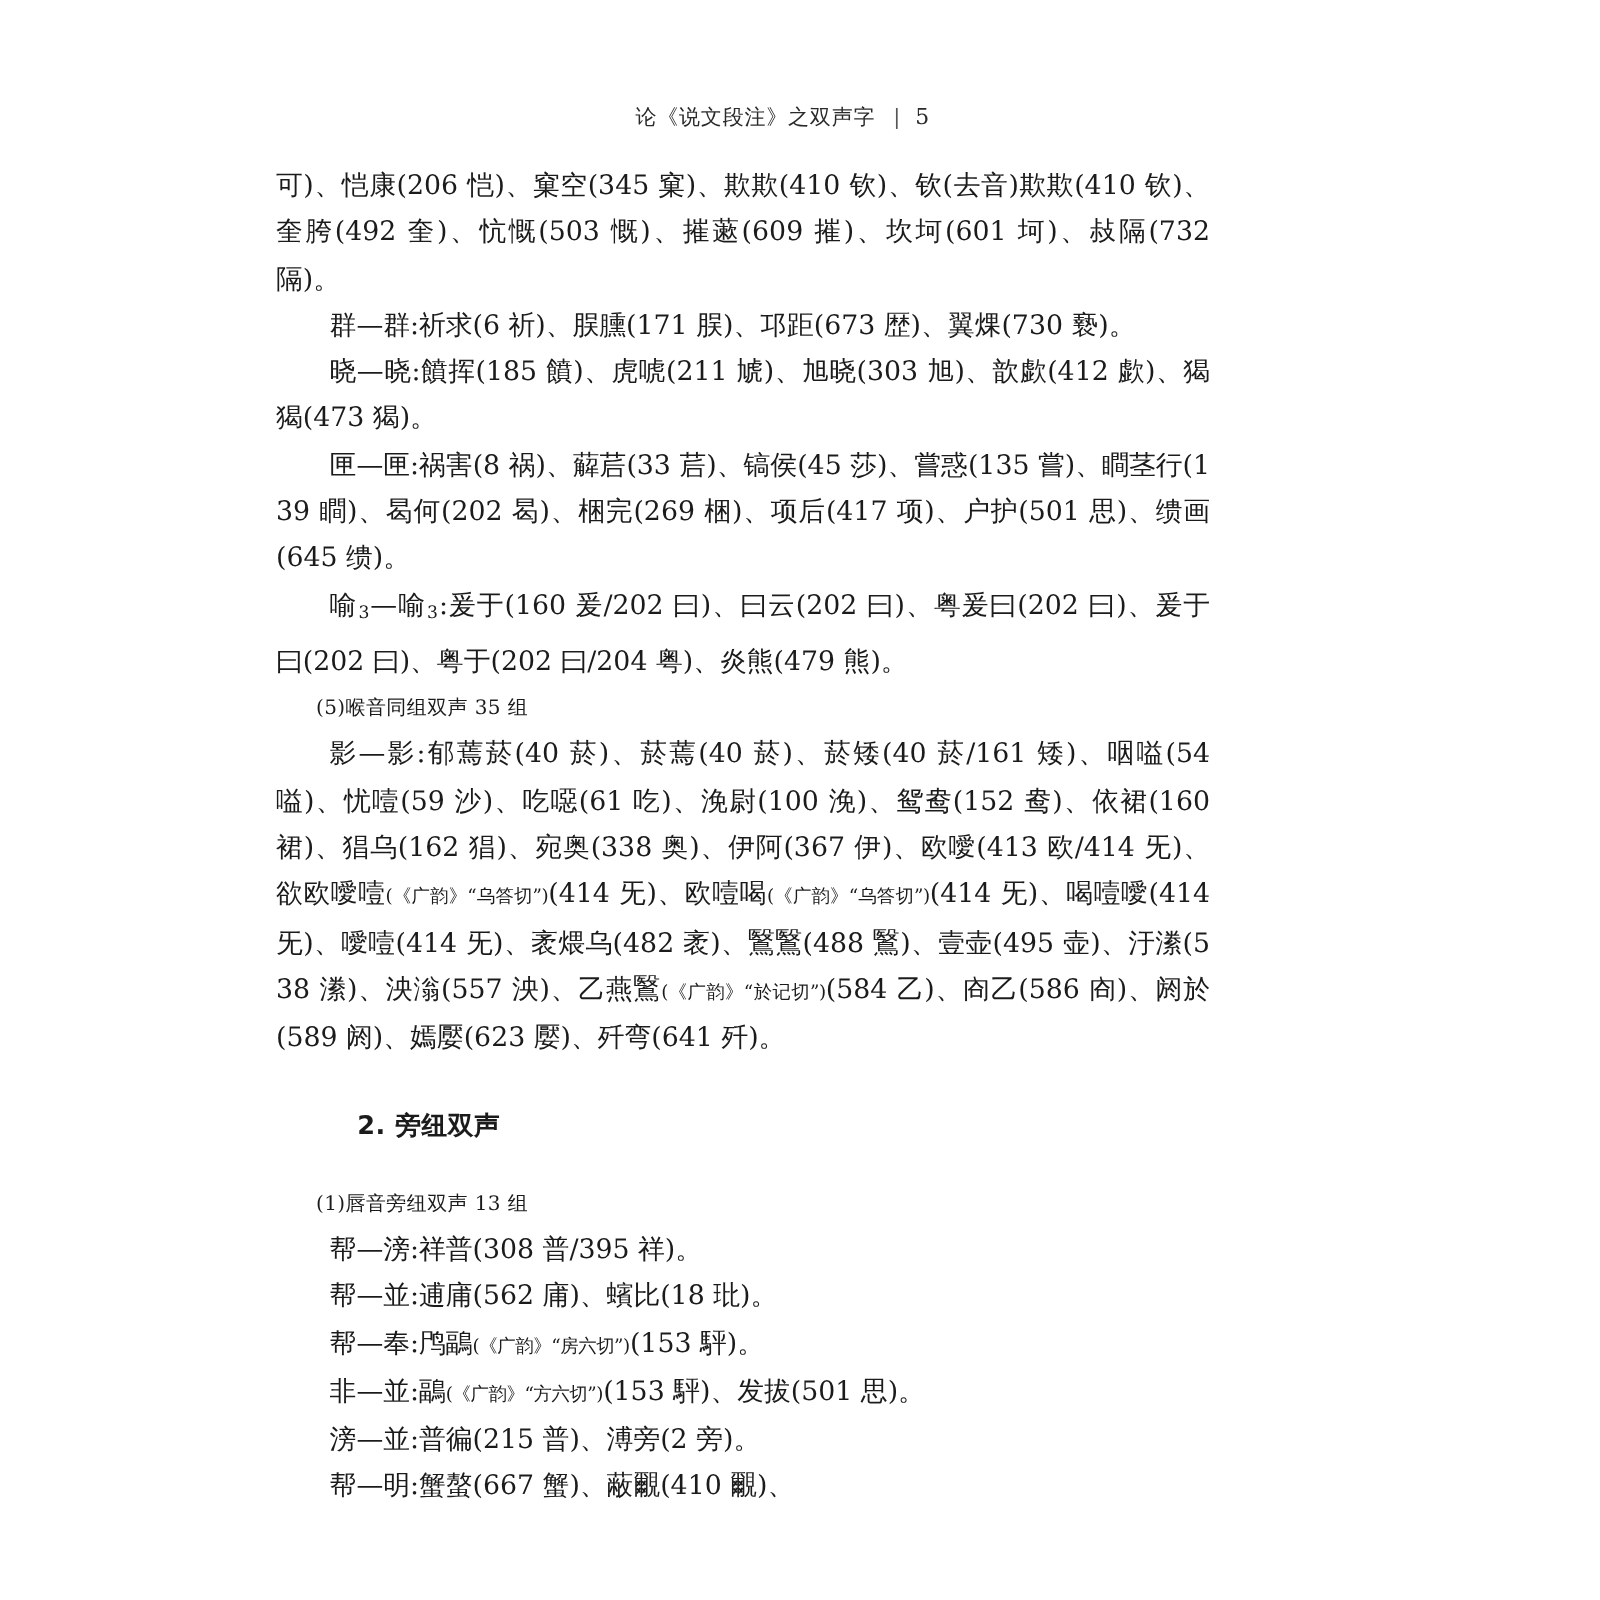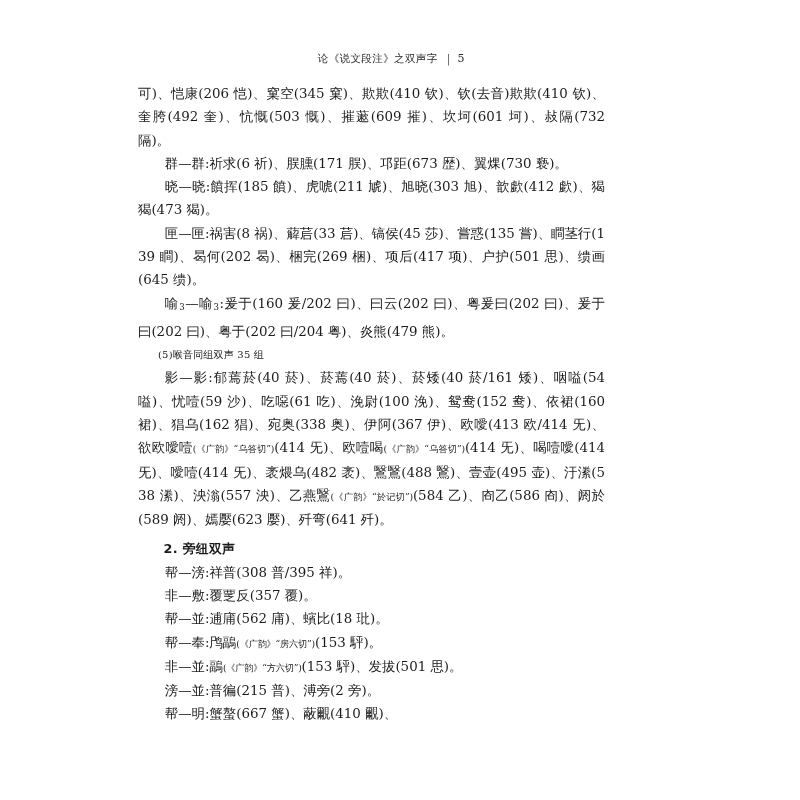--- a/index.html
+++ b/index.html
@@ -90,21 +90,21 @@
     line-height: 23.3px;
     letter-spacing: .2px;
   }
 
   
   .section-head {
     font-family: "DejaVu Sans", "Liberation Sans", sans-serif;
     font-weight: bold;
     font-size: 12.8px;
     line-height: 23.3px;
-    margin: 0;
+    margin: 15px;
     text-indent: 2em;
     letter-spacing: .3px;
   }
 
   .para.statement {
     text-indent: 2em;
     font-size: 13.8px;
   }
 
   .spacer-sm { height: 6px; }
@@ -135,24 +135,24 @@
 
     <p class="para small-head indent"><span>(5)喉音同组双声 35 组</span></p>
 
     <p class="para indent"><span>影—影:郁蔫菸(40 菸)、菸蔫(40 菸)、菸矮(40 菸/161 矮)、咽嗌(54 嗌)、忧噎(59 沙)、吃噁(61 吃)、浼尉(100 浼)、鸳鸯(152 鸯)、依裙(160 裙)、猖乌(162 猖)、宛奥(338 奥)、伊阿(367 伊)、欧噯(413 欧/414 旡)、欲欧噯噎</span><span class="anno">(《广韵》“乌答切”)</span><span>(414 旡)、欧噎喝</span><span class="anno">(《广韵》“乌答切”)</span><span>(414 旡)、喝噎噯(414 旡)、噯噎(414 旡)、袤煨乌(482 袤)、鷖鷖(488 鷖)、壹壶(495 壶)、汙潫(538 潫)、泱滃(557 泱)、乙燕鷖</span><span class="anno">(《广韵》“於记切”)</span><span>(584 乙)、㕯乙(586 㕯)、阏於(589 阏)、嫣嬮(623 嬮)、歼弯(641 歼)。</span></p>
 
     <div class="spacer-sm"></div>
 
     <p class="section-head">2. 旁纽双声</p>
 
 
+    <p class="para small-head indent">(1)唇音旁纽双声 13 组</p>
 
     <p class="para indent">帮—滂:祥普(308 普/395 祥)。</p>
 
-    <p class="para indent">非—敷:覆覂反(357 覆)。</p>
 
     <p class="para indent">帮—並:逋庯(562 庯)、蠙比(18 玭)。</p>
 
     <p class="para indent"><span>帮—奉:鸤鶝<span class="anno">(《广韵》“房六切”)</span>(153 駍)。</span></p>
 
     <p class="para indent"><span>非—並:鶝<span class="anno">(《广韵》“方六切”)</span>(153 駍)、发拔(501 思)。</span></p>
 
     <p class="para indent">滂—並:普徧(215 普)、溥旁(2 旁)。</p>
 
     <p class="para indent">帮—明:蟹螯(667 蟹)、蔽覼(410 覼)、</p>

